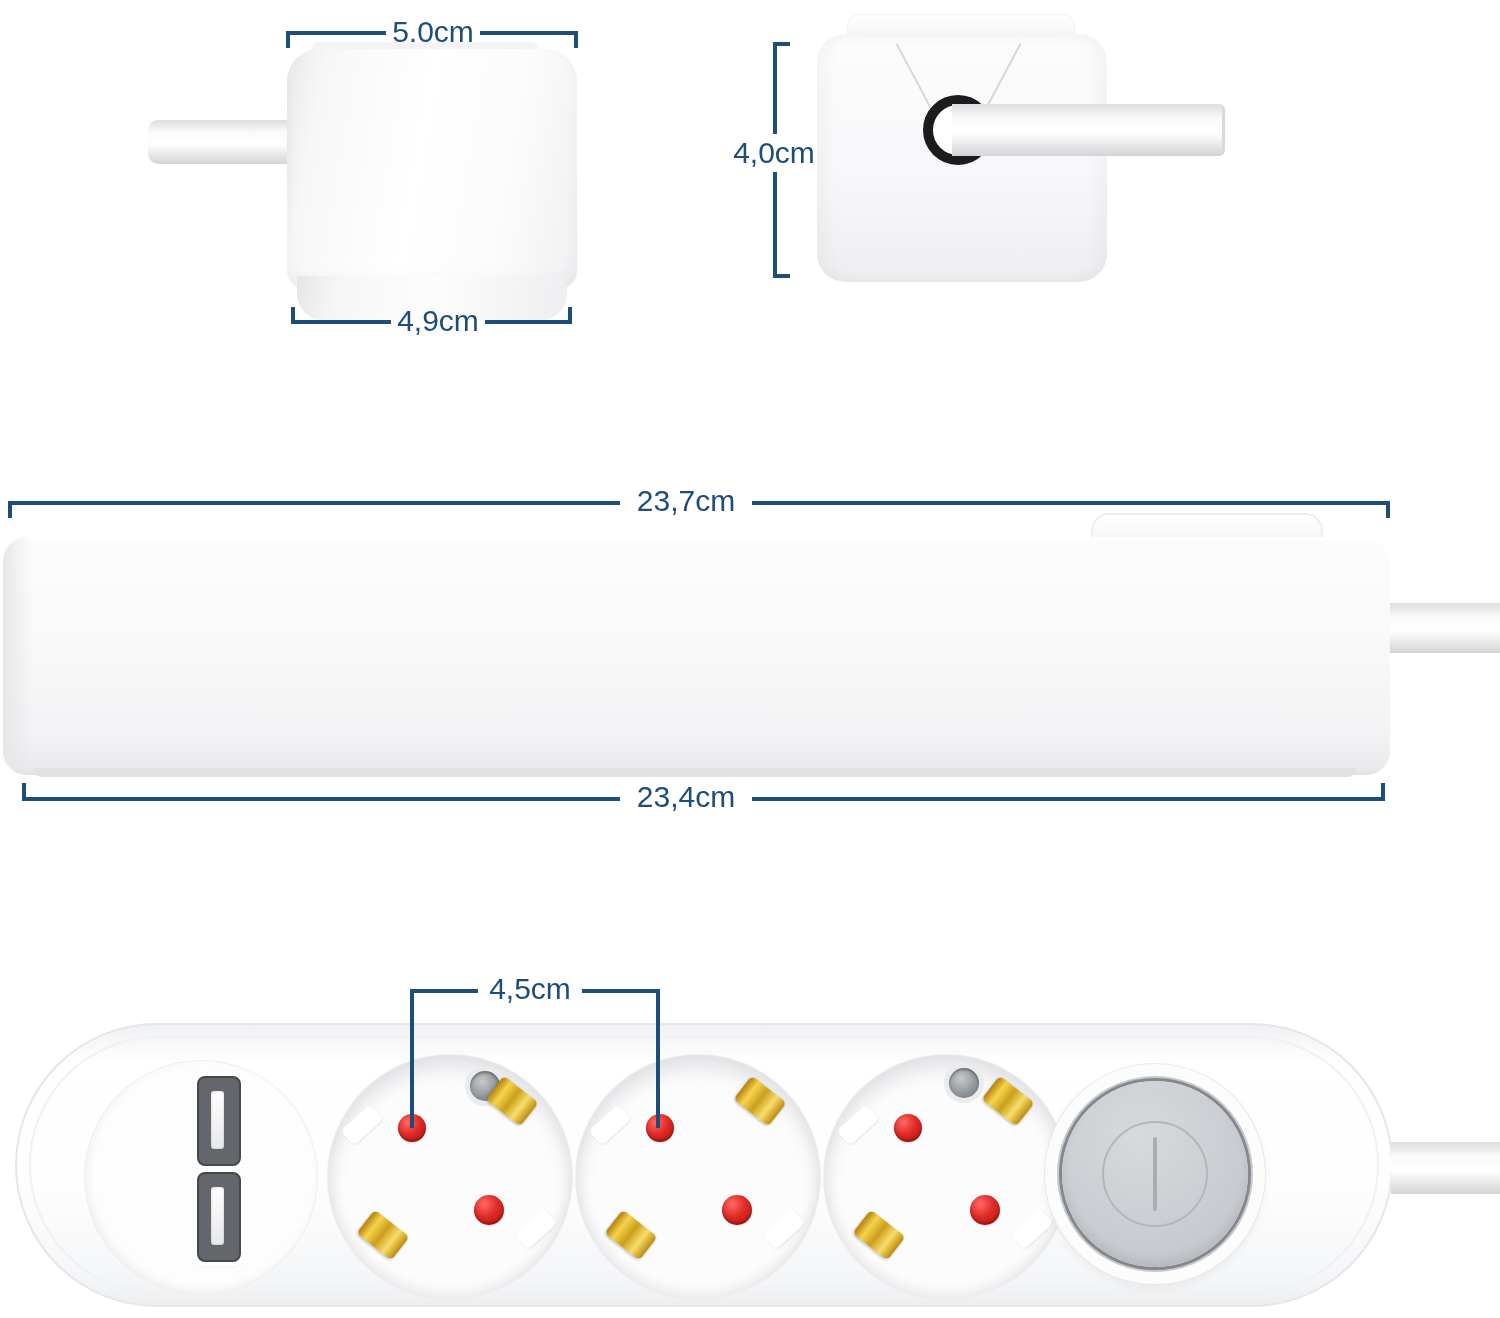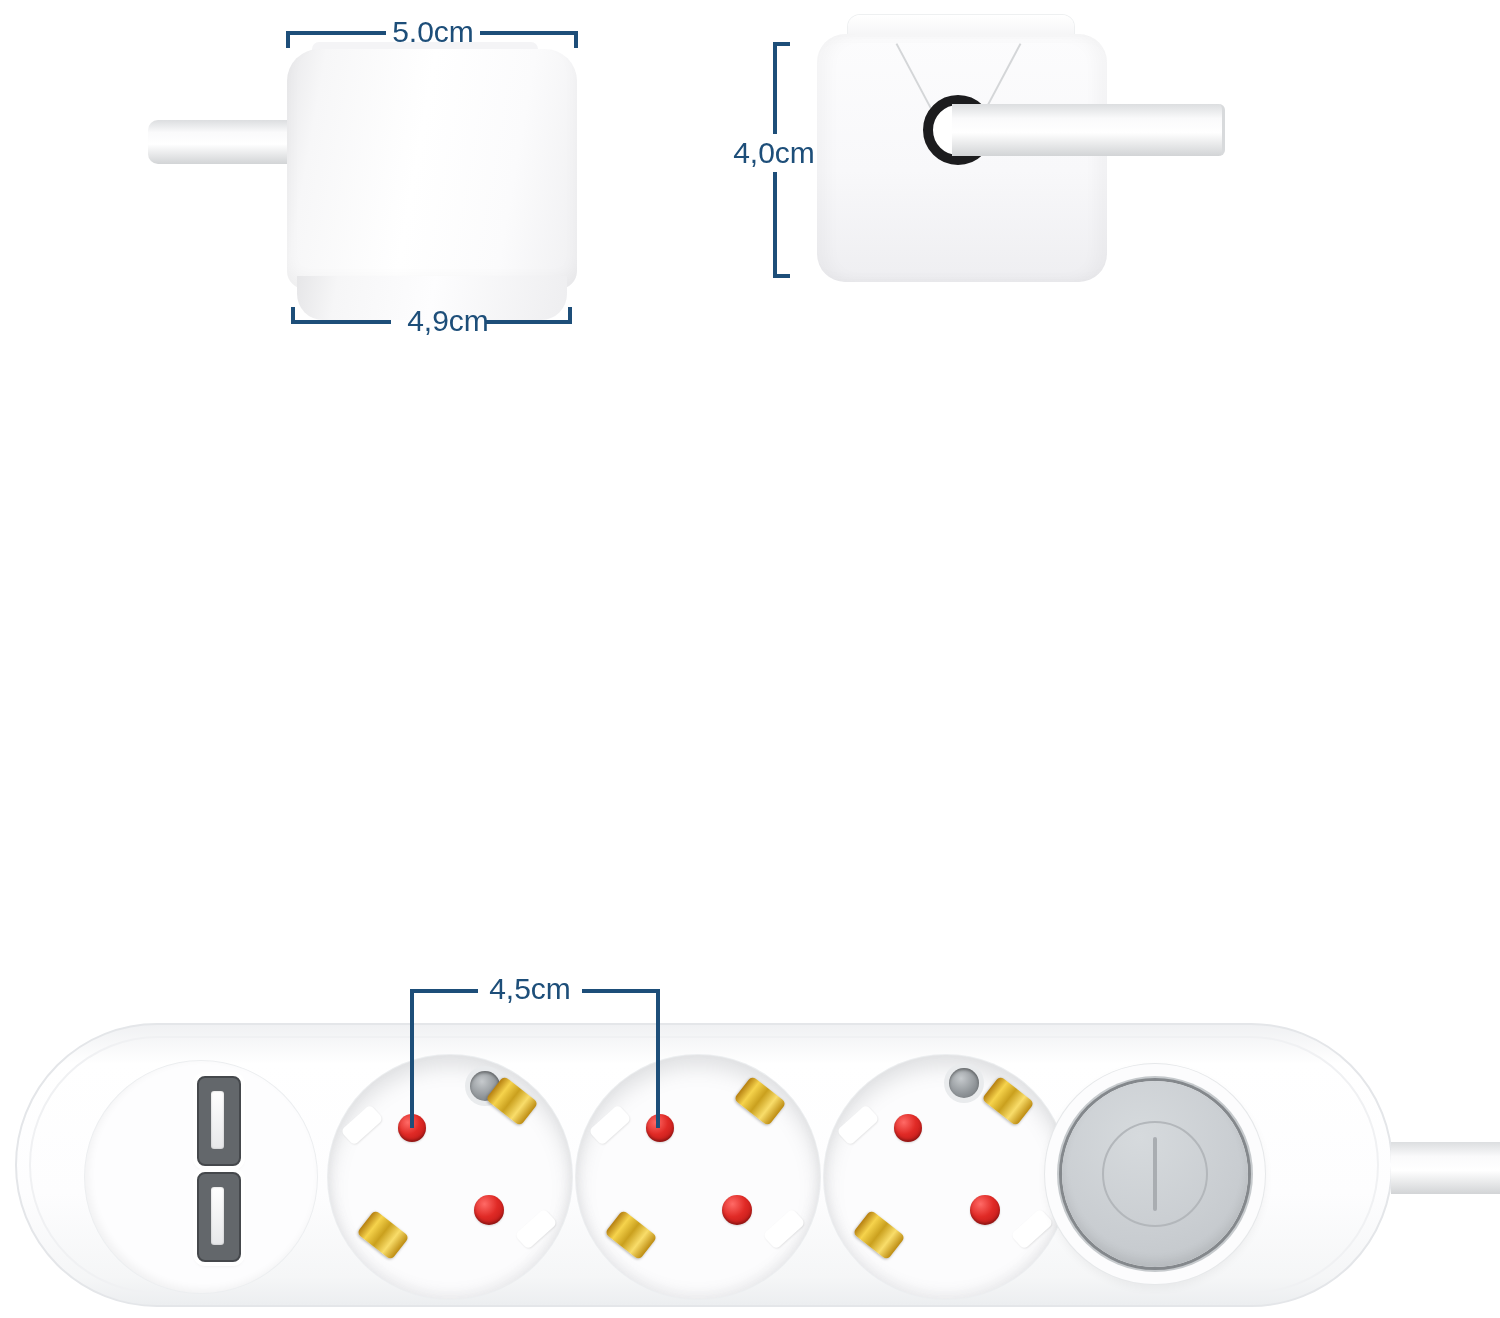--- a/index.html
+++ b/index.html
@@ -78,41 +78,63 @@
     <div class="abs dim" style="left:480px;top:15px;width:98px;height:4px;"></div>
     <div class="abs dim" style="left:574px;top:15px;width:4px;height:17px;"></div>
 
     <div class="abs" style="left:312px;top:26px;width:226px;height:14px;border-radius:7px 7px 0 0;background:#f4f4f6;"></div>
     <div class="abs cable" style="left:148px;top:104px;width:145px;height:44px;border-radius:10px 0 0 10px;"></div>
     <div class="abs body-white" style="left:287px;top:33px;width:290px;height:240px;border-radius:32px 32px 18px 18px;"></div>
     <div class="abs" style="left:297px;top:260px;width:270px;height:44px;border-radius:0 0 26px 26px;background:linear-gradient(100deg,#e6e6e8 0%,#f6f6f7 15%,#fdfdfe 50%,#eeeef0 100%);"></div>
 
     <div class="abs dim" style="left:291px;top:291px;width:4px;height:17px;"></div>
     <div class="abs dim" style="left:291px;top:304px;width:100px;height:4px;"></div>
-    <div class="abs dim-label" style="left:391px;top:289px;width:94px;margin-left:10px;">4,9cm</div>
+    <div class="abs dim-label" style="left:391px;top:289px;width:94px;">4,9cm</div>
     <div class="abs dim" style="left:485px;top:304px;width:87px;height:4px;"></div>
     <div class="abs dim" style="left:568px;top:291px;width:4px;height:17px;"></div>
   </div>
 
   <div class="abs" style="left:700px;top:0;width:800px;height:340px;">
 
     <div class="abs dim" style="left:73px;top:42px;width:17px;height:4px;"></div>
     <div class="abs dim" style="left:73px;top:42px;width:4px;height:92px;"></div>
     <div class="abs dim-label" style="left:24px;top:137px;width:100px;text-align:center;">4,0cm</div>
     <div class="abs dim" style="left:73px;top:172px;width:4px;height:106px;"></div>
     <div class="abs dim" style="left:73px;top:274px;width:17px;height:4px;"></div>
 
     <div class="abs" style="left:148px;top:15px;width:226px;height:26px;border-radius:12px 12px 0 0;background:linear-gradient(180deg,#ffffff,#f2f2f4);box-shadow:0 0 0 1px #eef0f1;"></div>
     <div class="abs" style="left:117px;top:34px;width:290px;height:248px;border-radius:28px;background:linear-gradient(180deg,#fcfcfd 0%,#f8f8fa 55%,#eeeef1 100%);box-shadow:inset 10px 0 16px rgba(0,0,0,0.03),inset -10px 0 16px rgba(0,0,0,0.03);"></div>
     <div class="abs" style="left:218px;top:38px;width:2px;height:96px;background:#d4d6d8;transform:rotate(-28deg);"></div>
     <div class="abs" style="left:297px;top:38px;width:2px;height:96px;background:#d4d6d8;transform:rotate(28deg);"></div>
     <div class="abs" style="left:223px;top:95px;width:70px;height:70px;border-radius:50%;background:#ffffff;border:10px solid #1c1c1e;box-sizing:border-box;"></div>
     <div class="abs cable" style="left:252px;top:104px;width:270px;height:52px;border-radius:0 6px 6px 0;border-right:3px solid #d8dadc;"></div>
   </div>
 
+  <div class="abs" style="left:0;top:460px;width:1500px;height:380px;">
+
+    <div class="abs dim" style="left:8px;top:41px;width:4px;height:17px;"></div>
+    <div class="abs dim" style="left:8px;top:41px;width:612px;height:4px;"></div>
+    <div class="abs dim-label" style="left:620px;top:25px;width:132px;">23,7cm</div>
+    <div class="abs dim" style="left:752px;top:41px;width:638px;height:4px;"></div>
+    <div class="abs dim" style="left:1386px;top:41px;width:4px;height:17px;"></div>
+
+    <div class="abs" style="left:1093px;top:55px;width:228px;height:30px;border-radius:16px 16px 0 0;background:linear-gradient(180deg,#ffffff,#f3f3f5);box-shadow:0 0 0 2px #ededef;"></div>
+
+    <div class="abs" style="left:3px;top:77px;width:1387px;height:238px;border-radius:24px;background:linear-gradient(180deg,#fdfdfe 0%,#f9f9fa 45%,#f3f3f5 82%,#e9eaec 97%,#dfe1e3 100%);box-shadow:inset 0 3px 0 #ffffff;"></div>
+    <div class="abs" style="left:3px;top:77px;width:30px;height:238px;border-radius:24px 0 0 24px;background:linear-gradient(90deg,#e7e7e9,rgba(255,255,255,0));"></div>
+    <div class="abs" style="left:34px;top:308px;width:1322px;height:9px;border-radius:0 0 8px 8px;background:#e0e2e4;"></div>
+
+    <div class="abs cable" style="left:1390px;top:143px;width:110px;height:50px;"></div>
+
+    <div class="abs dim" style="left:22px;top:323px;width:4px;height:18px;"></div>
+    <div class="abs dim" style="left:22px;top:337px;width:598px;height:4px;"></div>
+    <div class="abs dim-label" style="left:620px;top:321px;width:132px;">23,4cm</div>
+    <div class="abs dim" style="left:752px;top:337px;width:633px;height:4px;"></div>
+    <div class="abs dim" style="left:1381px;top:323px;width:4px;height:18px;"></div>
+  </div>
 
   <div class="abs" style="left:0;top:960px;width:1500px;height:358px;padding-left:28px;">
 
     <div class="abs" style="left:15px;top:63px;width:1378px;height:284px;border-radius:142px;background:linear-gradient(180deg,#f0f1f3 0%,#ffffff 14%,#fdfdfe 60%,#f5f6f7 90%,#eceef0 100%);border:2px solid #e4e6e9;box-sizing:border-box;"></div>
     <div class="abs" style="left:29px;top:76px;width:1350px;height:258px;border-radius:129px;border:2px solid #f0f1f3;box-sizing:border-box;"></div>
 
     <div class="abs" style="left:85px;top:101px;width:232px;height:232px;border-radius:50%;background:#fdfdfe;box-shadow:0 0 0 1px #eceef0,inset 3px -3px 8px rgba(0,0,0,0.05);"></div>
     <div class="abs usb-port" style="left:197px;top:116px;">
       <div class="usb-tongue"></div>
     </div>

